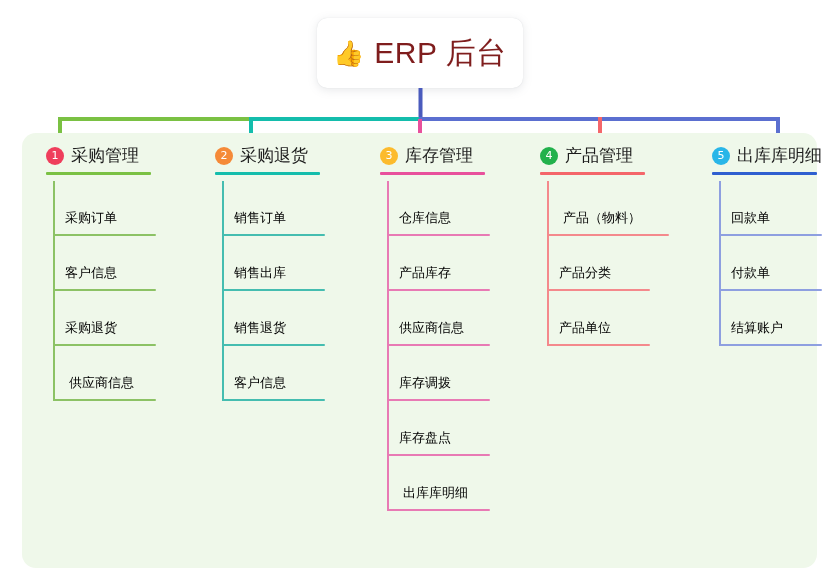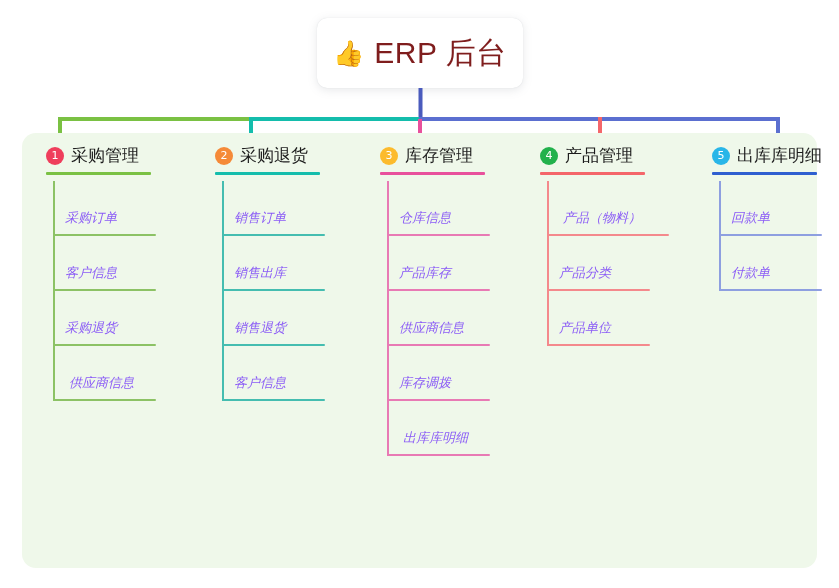--- a/index.html
+++ b/index.html
@@ -68,21 +68,21 @@
     box-sizing:border-box;
   }
   .item .spine{
     position:absolute;left:0;top:0;width:2px;height:55px;
   }
   .item .rule{
     position:absolute;left:0;bottom:0;height:2px;width:103px;border-radius:1px;
   }
   .item .label{
     position:absolute;left:12px;bottom:9px;
-    font-size:13px;color:#8b5cf6;white-space:nowrap;font-style:italic;
+    font-size:13px;color:#000000;white-space:nowrap;
   }
   .item .label.wide{left:16px;}
 </style>
 </head>
 <body>
 
 <div id="mindmap">
 
   <div class="root-card">
     <div class="root-inner">
@@ -191,20 +191,25 @@
           <span class="label">供应商信息</span>
         </div>
         <div class="item">
           <span class="spine" style="background:#e87ab4;"></span>
           <span class="rule" style="background:#e87ab4;"></span>
           <span class="label">库存调拨</span>
         </div>
         <div class="item">
           <span class="spine" style="background:#e87ab4;"></span>
           <span class="rule" style="background:#e87ab4;"></span>
+          <span class="label">库存盘点</span>
+        </div>
+        <div class="item">
+          <span class="spine" style="background:#e87ab4;"></span>
+          <span class="rule" style="background:#e87ab4;"></span>
           <span class="label wide">出库库明细</span>
         </div>
       </div>
     </div>
 
     <div class="col" style="left:508px;">
       <div class="col-head">
         <span class="badge" style="background:#22b14c;">4</span>
         <span class="head-text">产品管理</span>
       </div>
@@ -238,17 +243,22 @@
         <div class="item">
           <span class="spine" style="background:#8e9fe0;"></span>
           <span class="rule" style="background:#8e9fe0;"></span>
           <span class="label">回款单</span>
         </div>
         <div class="item">
           <span class="spine" style="background:#8e9fe0;"></span>
           <span class="rule" style="background:#8e9fe0;"></span>
           <span class="label">付款单</span>
         </div>
+        <div class="item">
+          <span class="spine" style="background:#8e9fe0;"></span>
+          <span class="rule" style="background:#8e9fe0;"></span>
+          <span class="label">结算账户</span>
+        </div>
       </div>
     </div>
 
   </div>
 </div>
 
 </body></html>

